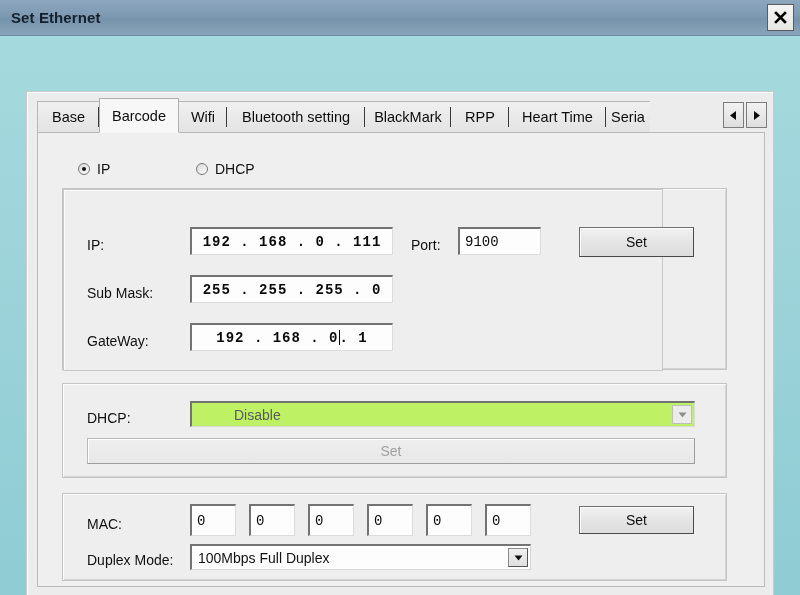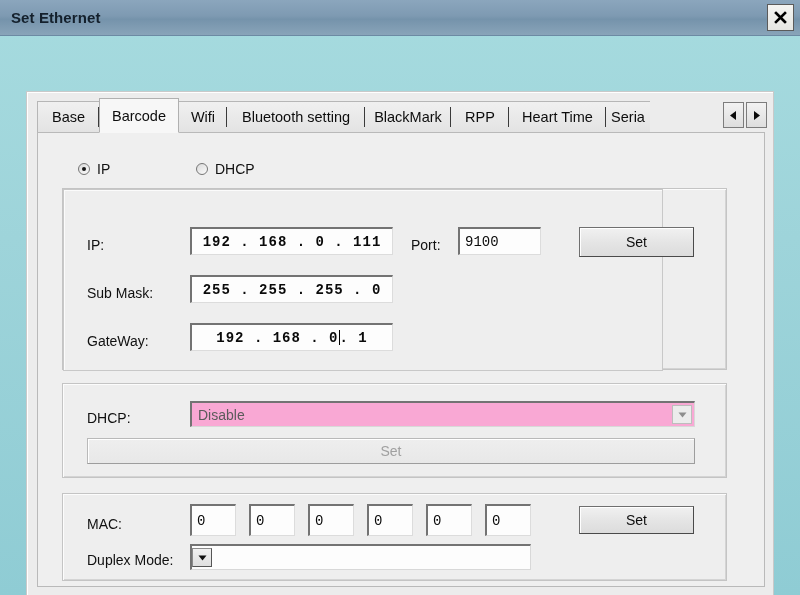--- a/index.html
+++ b/index.html
@@ -260,21 +260,21 @@
     background: #fdfdfd;
     border-top: 2px solid #737373;
     border-left: 2px solid #737373;
     border-right: 1px solid #d8d8d8;
     border-bottom: 1px solid #d8d8d8;
     box-sizing: border-box;
     display: flex;
     align-items: center;
     cursor: pointer;
   }
-  .combo.disabled { background: #f9a8d4; }
+  .combo.disabled { background: #bef264; padding-left: 36px; }
   .combo .ctext {
     flex: 1;
     font-size: 14px;
     color: #121212;
     padding-left: 6px;
     white-space: nowrap;
     overflow: hidden;
   }
   .combo.disabled .ctext { color: #5b5b5b; }
   .combo .carrow {
@@ -414,20 +414,21 @@
         <div class="tinput" style="left:186px; top:10px; width:46px; height:32px;">0</div>
         <div class="tinput" style="left:245px; top:10px; width:46px; height:32px;">0</div>
         <div class="tinput" style="left:304px; top:10px; width:46px; height:32px;">0</div>
         <div class="tinput" style="left:363px; top:10px; width:46px; height:32px;">0</div>
         <div class="tinput" style="left:422px; top:10px; width:46px; height:32px;">0</div>
 
         <div class="btn" style="left:516px; top:12px; width:115px; height:28px;">Set</div>
 
         <div class="fld-label" style="left:24px; top:58px;">Duplex Mode:</div>
         <div class="combo" style="left:127px; top:50px; width:341px; height:26px;">
+          <span class="ctext">100Mbps Full Duplex</span>
           <span class="carrow">
             <svg width="9" height="6" viewBox="0 0 9 6">
                 <path d="M0.5 0.5 L8.5 0.5 L4.5 5.5 Z" fill="#101010"></path>
               </svg>
           </span>
         </div>
       </div>
 
     </div>
   </div>

